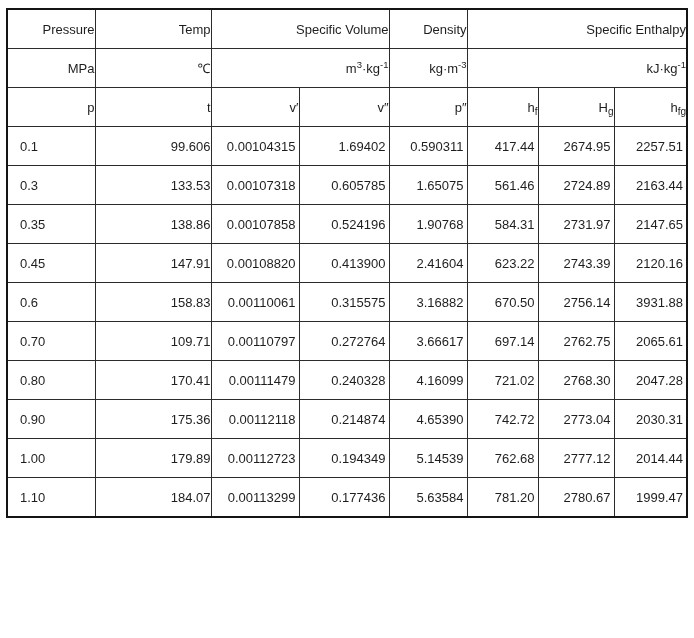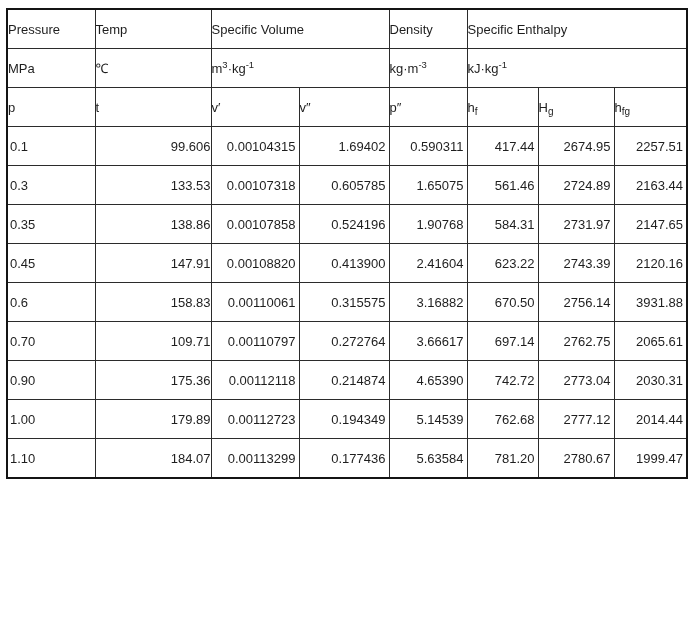--- a/index.html
+++ b/index.html
@@ -28,23 +28,23 @@
     height: 38px;
     font-size: 13px;
     font-weight: normal;
     color: #1e1e1e;
     padding: 0;
     white-space: nowrap;
     overflow: hidden;
     vertical-align: middle;
   }
   thead th {
-    text-align: left;
-  }
-  td.align-left  { text-align: left;  padding-left: 2px; }
+    text-align: right;
+  }
+  td.align-left  { text-align: left;  padding-left: 12px; }
   td.align-center{ text-align: right; }
   td.align-right { text-align: right; padding-right: 3px; }
   .sup {
     font-size: 9.5px;
     position: relative;
     top: -5px;
   }
   .sub {
     font-size: 10px;
     position: relative;
@@ -147,20 +147,30 @@
           <td class="align-left">0.70</td>
           <td class="align-center">109.71</td>
           <td class="align-right">0.00110797</td>
           <td class="align-right">0.272764</td>
           <td class="align-right">3.66617</td>
           <td class="align-right">697.14</td>
           <td class="align-right">2762.75</td>
           <td class="align-right">2065.61</td>
         </tr>
         <tr>
+          <td class="align-left">0.80</td>
+          <td class="align-center">170.41</td>
+          <td class="align-right">0.00111479</td>
+          <td class="align-right">0.240328</td>
+          <td class="align-right">4.16099</td>
+          <td class="align-right">721.02</td>
+          <td class="align-right">2768.30</td>
+          <td class="align-right">2047.28</td>
+        </tr>
+        <tr>
           <td class="align-left">0.90</td>
           <td class="align-center">175.36</td>
           <td class="align-right">0.00112118</td>
           <td class="align-right">0.214874</td>
           <td class="align-right">4.65390</td>
           <td class="align-right">742.72</td>
           <td class="align-right">2773.04</td>
           <td class="align-right">2030.31</td>
         </tr>
         <tr>

